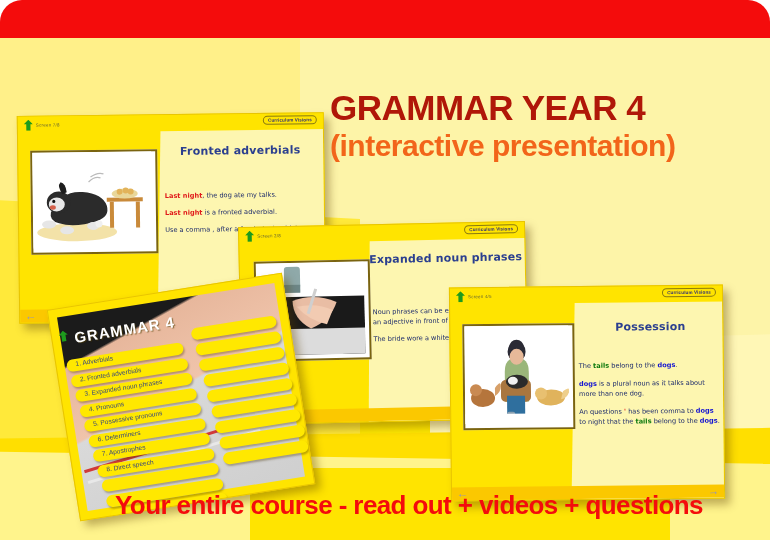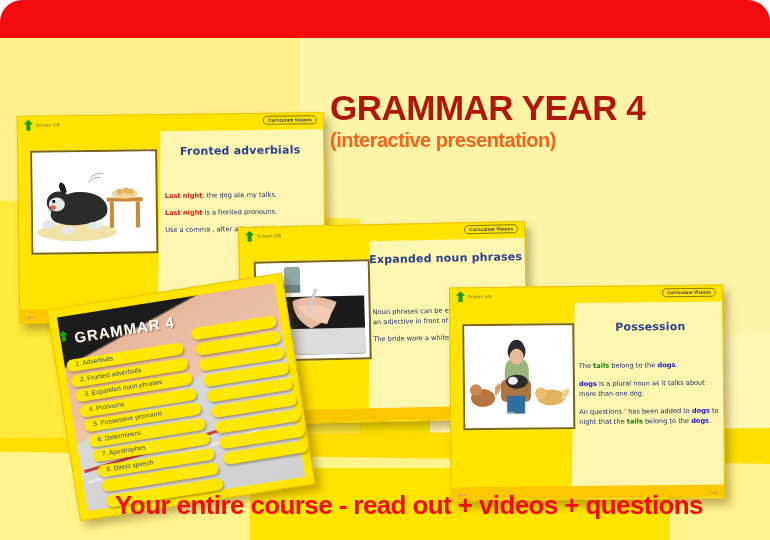--- a/index.html
+++ b/index.html
@@ -79,21 +79,21 @@
   .stick{position:absolute;height:12px;background:#ffe800;border-radius:7px;
          box-shadow:1px 2px 2px rgba(70,50,0,.35);}
   .stick span{position:absolute;left:9px;top:1px;font-size:6.6px;color:#3a4a7a;
               font-family:"Liberation Sans",sans-serif;white-space:nowrap;}
   .stick.blank{}
 
   
   .headline{position:absolute;left:330px;top:52px;width:430px;}
   .headline .l1{font-size:35px;font-weight:bold;color:#b01708;letter-spacing:-0.5px;
                 font-family:"Liberation Sans",sans-serif;line-height:1.05;}
-  .headline .l2{font-size:20px;font-weight:bold;color:#f2651a;letter-spacing:-0.5px;
+  .headline .l2{font-size:30px;font-weight:bold;color:#f2651a;letter-spacing:-0.5px;
                 font-family:"Liberation Sans",sans-serif;line-height:1.1;margin-top:2px;}
 
   
   .banner{position:absolute;left:0;top:452px;width:770px;text-align:center;margin-left:24px;}
   .banner span{font-size:26px;font-weight:bold;color:#f40c0c;letter-spacing:-0.6px;
                font-family:"Liberation Sans",sans-serif;}
 </style>
 </head>
 <body>
 
@@ -144,21 +144,21 @@
           <circle cx="66" cy="72" r="3.5" fill="#f0f0f0"></circle>
           <path d="M56 30 q6 -6 12 -4" stroke="#bbb" stroke-width="1.2" fill="none"></path>
           <path d="M58 25 q7 -5 13 -3" stroke="#bbb" stroke-width="1.2" fill="none"></path>
         </svg>
       </div>
 
       <div class="slide-title" style="left:142px;top:30px;width:160px;font-size:11px;">Fronted adverbials</div>
 
       <div class="slide-body" id="s1body" style="left:146px;top:76px;width:152px;font-size:6.6px;line-height:1.55;">
           <p><span class="hl-red">Last night</span><span>, the dog ate my talks.</span></p>
-          <p><span class="hl-red">Last night</span><span> is a fronted pronouns.</span></p>
+          <p><span class="hl-red">Last night</span><span> is a fronted adverbial.</span></p>
           <p><span>Use a comma , after a fronted adverbial.</span></p>
         </div>
 
       <div class="botbar"></div>
       <div class="nav-arrow" style="left:5px;bottom:1px;">←</div>
     </div>
 
     <div class="slide" id="s2">
       <div class="paper"></div>
       <div class="topbar"></div>
@@ -228,21 +228,21 @@
           <path d="M98 66 q8 -6 6 1 q-2 6 -8 7Z" fill="#eecf8c"></path>
           <rect x="0" y="88" width="104" height="10" fill="#fff"></rect>
         </svg>
       </div>
 
       <div class="slide-title" style="left:124px;top:34px;width:152px;font-size:11px;">Possession</div>
 
       <div class="slide-body" id="s3body" style="left:128px;top:74px;width:142px;font-size:6.6px;line-height:1.6;">
           <p><span>The </span><span class="hl-green">tails</span><span> belong to the </span><span class="hl-blue">dogs</span><span>.</span></p>
           <p><span class="hl-blue">dogs</span><span> is a plural noun as it talks about more than one dog.</span></p>
-          <p><span>An questions </span><span class="hl-red">'</span><span> has been added to </span><span class="hl-blue">dogs</span><span> to night that the </span><span class="hl-green">tails</span><span> belong to the </span><span class="hl-blue">dogs</span><span>.</span></p>
+          <p><span>An questions </span><span class="hl-red">'</span><span> has been comma to </span><span class="hl-blue">dogs</span><span> to night that the </span><span class="hl-green">tails</span><span> belong to the </span><span class="hl-blue">dogs</span><span>.</span></p>
         </div>
 
       <div class="botbar"></div>
       <div class="nav-arrow" style="left:5px;bottom:1px;">←</div>
       <div class="nav-arrow" style="right:5px;bottom:1px;">→</div>
     </div>
 
     <div class="slide" id="s4">
       <div class="photo"></div>
       <div class="pencil"></div>

